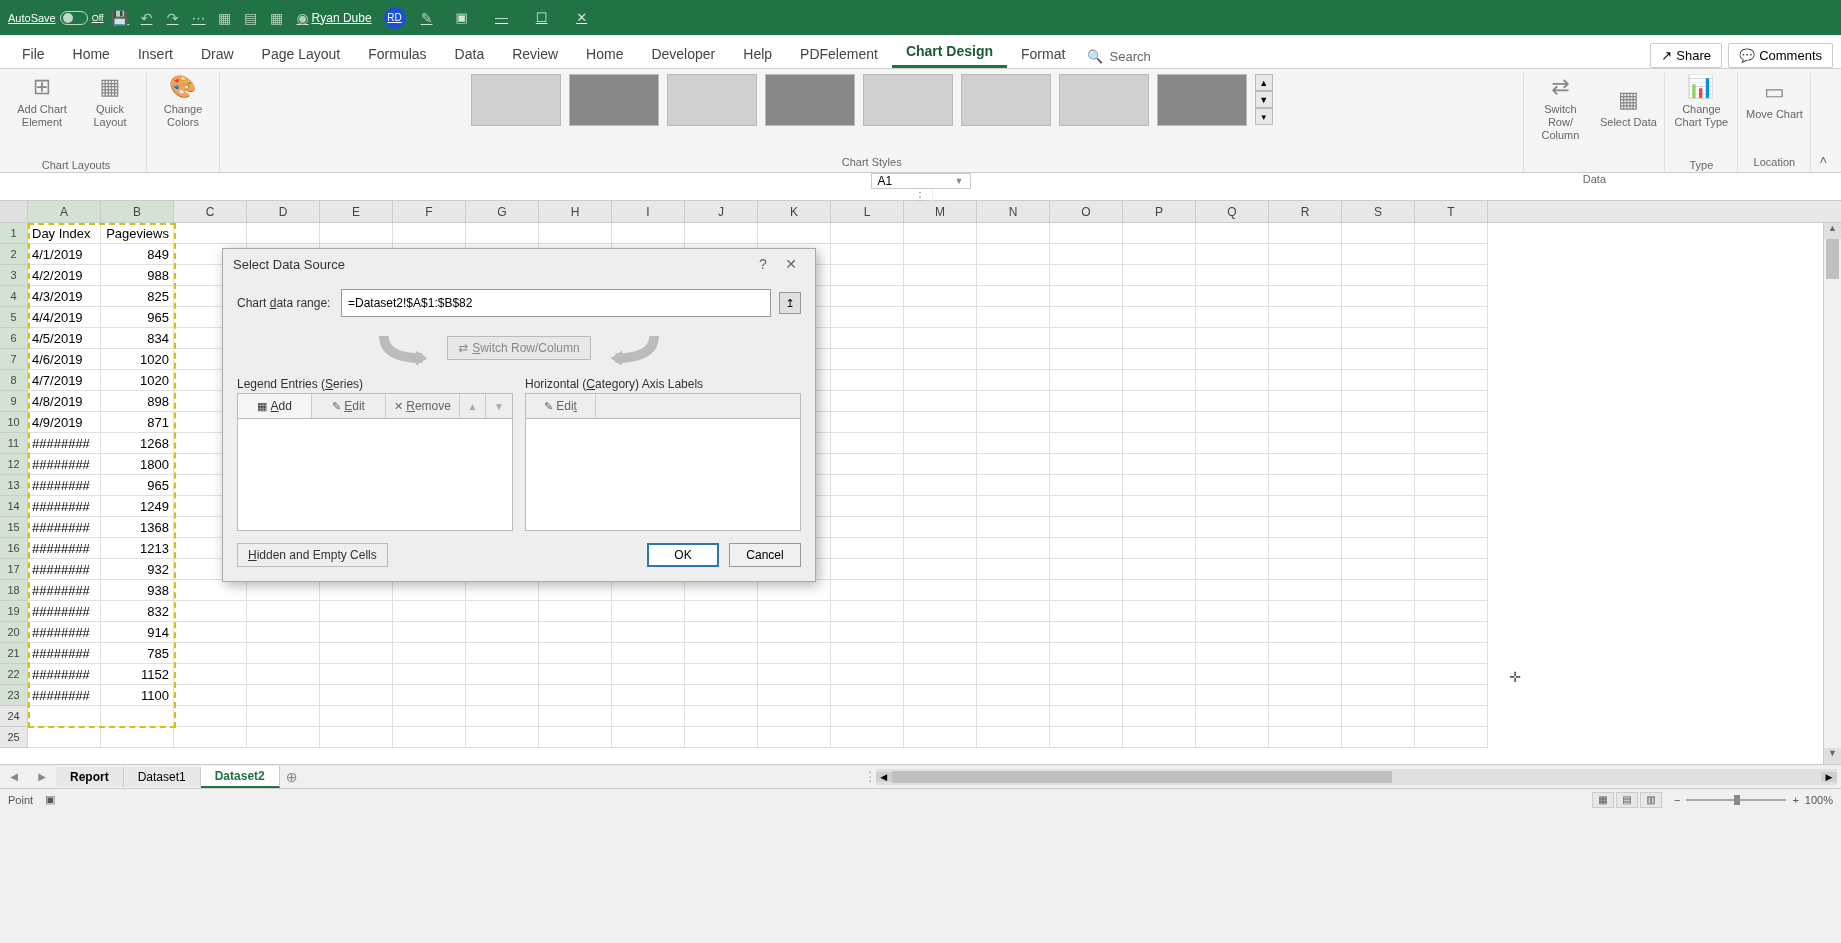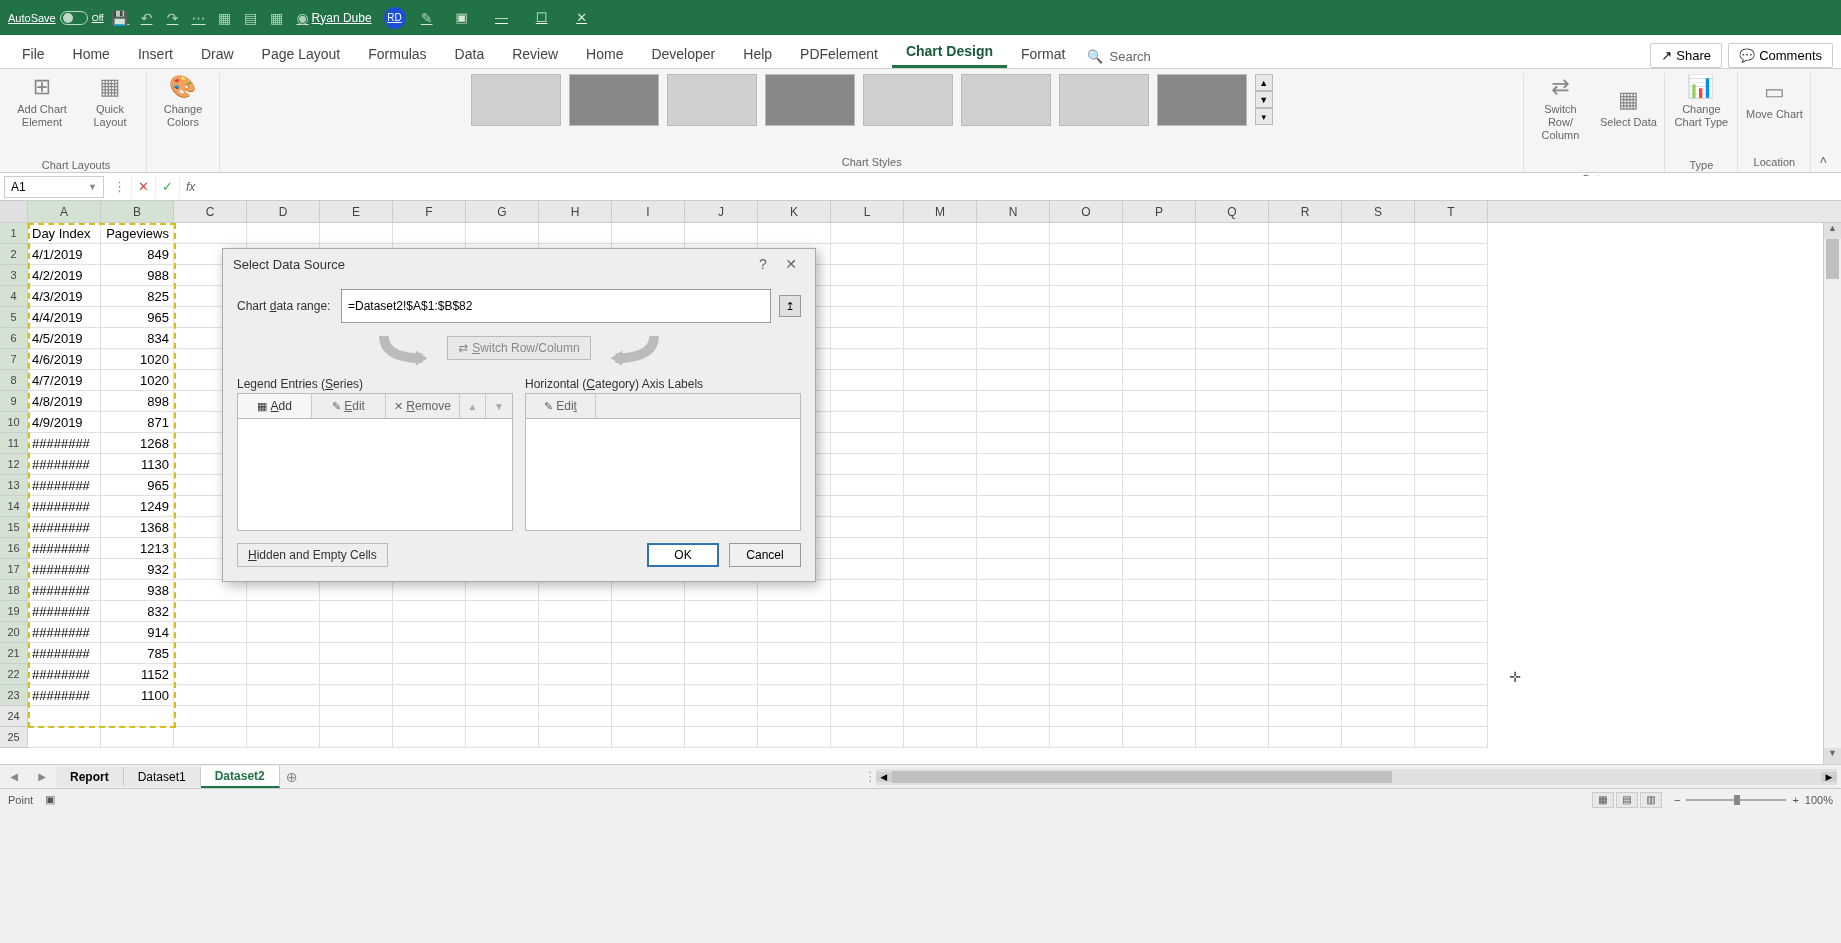--- a/index.html
+++ b/index.html
@@ -34,21 +34,21 @@
 .big-btn { display: flex; flex-direction: column; align-items: center; justify-content: center; width: 60px; color: #666; font-size: 11px; text-align: center; line-height: 1.2; gap: 2px; }
 .big-btn .icn { width: 32px; height: 28px; display: flex; align-items: center; justify-content: center; font-size: 22px; color: #888; }
 .chart-styles { display: flex; gap: 4px; align-items: center; }
 .style-thumb { width: 90px; height: 52px; background: #d0d0d0; border: 1px solid #bbb; }
 .style-thumb.dark { background: #888; }
 .style-scroll { width: 18px; display: flex; flex-direction: column; }
 .style-scroll div { height: 17px; border: 1px solid #bbb; display: flex; align-items: center; justify-content: center; font-size: 9px; background: #e8e8e8; }
 .ribbon-collapse { margin-left: auto; padding: 4px 8px; color: #666; align-self: flex-end; }
 
 
-.formula-bar { height: 28px; background: #fff; border-bottom: 1px solid #ccc; display: flex; align-items: center; }
+.formula-bar { height: 28px; background: #fff; border-bottom: 1px solid #ccc; display: flex; align-items: center; flex-direction: column; }
 .name-box { width: 100px; height: 22px; border: 1px solid #ccc; margin: 0 4px; padding: 0 6px; font-size: 12px; display: flex; align-items: center; justify-content: space-between; }
 .name-box .dd { color: #888; font-size: 9px; }
 .fb-btn { width: 24px; height: 22px; display: flex; align-items: center; justify-content: center; color: #888; border-right: 1px solid #eee; }
 .fx { font-style: italic; font-size: 12px; color: #666; padding: 0 6px; }
 .formula-input { flex: 1; height: 22px; border: none; padding: 0 6px; }
 
 
 .grid-area { position: relative; height: 563px; background: #fff; overflow: hidden; }
 .col-headers { display: flex; height: 22px; background: #e8e8e8; border-bottom: 1px solid #ccc; }
 .corner { width: 28px; border-right: 1px solid #ccc; background: #e0e0e0; }
@@ -86,24 +86,24 @@
 .zoom .slider { width: 100px; height: 2px; background: #aaa; position: relative; }
 .zoom .slider .handle { position: absolute; left: 48px; top: -4px; width: 6px; height: 10px; background: #888; }
 
 
 .dialog-overlay { position: absolute; left: 0; top: 0; right: 0; bottom: 0; z-index: 100; }
 .dialog { position: absolute; left: 222px; top: 248px; width: 594px; background: #eeeeee; border: 1px solid #aaa; box-shadow: 3px 3px 12px rgba(0,0,0,0.3); }
 .dialog-title { height: 30px; display: flex; align-items: center; padding: 0 10px; font-size: 13px; color: #333; }
 .dialog-title .spacer { flex: 1; }
 .dialog-title .tbtn { width: 28px; height: 24px; display: flex; align-items: center; justify-content: center; color: #666; font-size: 14px; }
 .dialog-body { padding: 10px 14px 14px; }
-.form-row { display: flex; align-items: center; gap: 8px; margin-bottom: 8px; }
+.form-row { display: flex; align-items: center; gap: 8px; margin-bottom: 14px; }
 .form-row label { font-size: 12px; color: #333; width: 96px; }
 .form-row label u { text-decoration: underline; }
-.form-row .range-input { flex: 1; height: 34px; border: 1px solid #999; background: #fff; padding: 0 6px; font-size: 12px; }
+.form-row .range-input { flex: 1; height: 28px; border: 1px solid #999; background: #fff; padding: 0 6px; font-size: 12px; }
 .collapse-btn { width: 22px; height: 22px; border: 1px solid #999; background: #e0e0e0; display: flex; align-items: center; justify-content: center; font-size: 11px; }
 .switch-row { display: flex; align-items: center; justify-content: center; gap: 10px; margin-bottom: 12px; }
 .curve-arrow { width: 58px; height: 34px; color: #b8b8b8; }
 .switch-btn { border: 1px solid #bbb; background: #e8e8e8; padding: 4px 10px; font-size: 12px; color: #888; display: flex; align-items: center; gap: 4px; }
 .lists-row { display: flex; gap: 12px; margin-bottom: 12px; }
 .list-col { flex: 1; }
 .list-col .heading { font-size: 12px; color: #333; margin-bottom: 2px; }
 .list-col .heading u { text-decoration: underline; }
 .list-toolbar { display: flex; border: 1px solid #bbb; height: 26px; }
 .list-toolbar .tb { flex: 1; display: flex; align-items: center; justify-content: center; gap: 3px; font-size: 12px; border-right: 1px solid #ccc; color: #666; background: #eee; }
@@ -548,21 +548,21 @@
         <div class="cell"></div>
         <div class="cell"></div>
         <div class="cell"></div>
         <div class="cell"></div>
         <div class="cell"></div>
         <div class="cell"></div>
       </div>
       <div class="row">
         <div class="row-h sel">12</div>
         <div class="cell">########</div>
-        <div class="cell r">1130</div>
+        <div class="cell r">1800</div>
         <div class="cell"></div>
         <div class="cell"></div>
         <div class="cell"></div>
         <div class="cell"></div>
         <div class="cell"></div>
         <div class="cell"></div>
         <div class="cell"></div>
         <div class="cell"></div>
         <div class="cell"></div>
         <div class="cell"></div>

